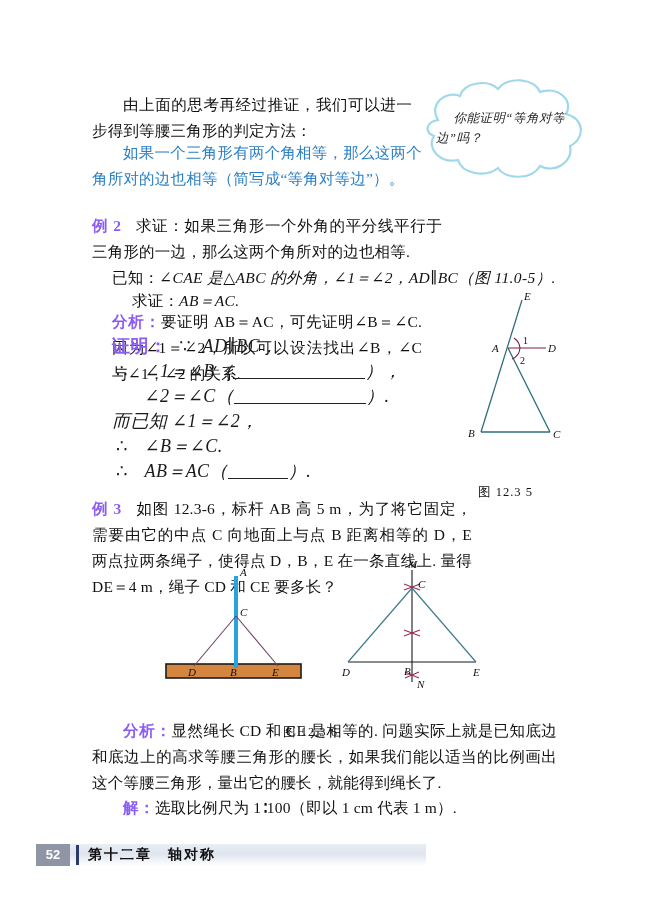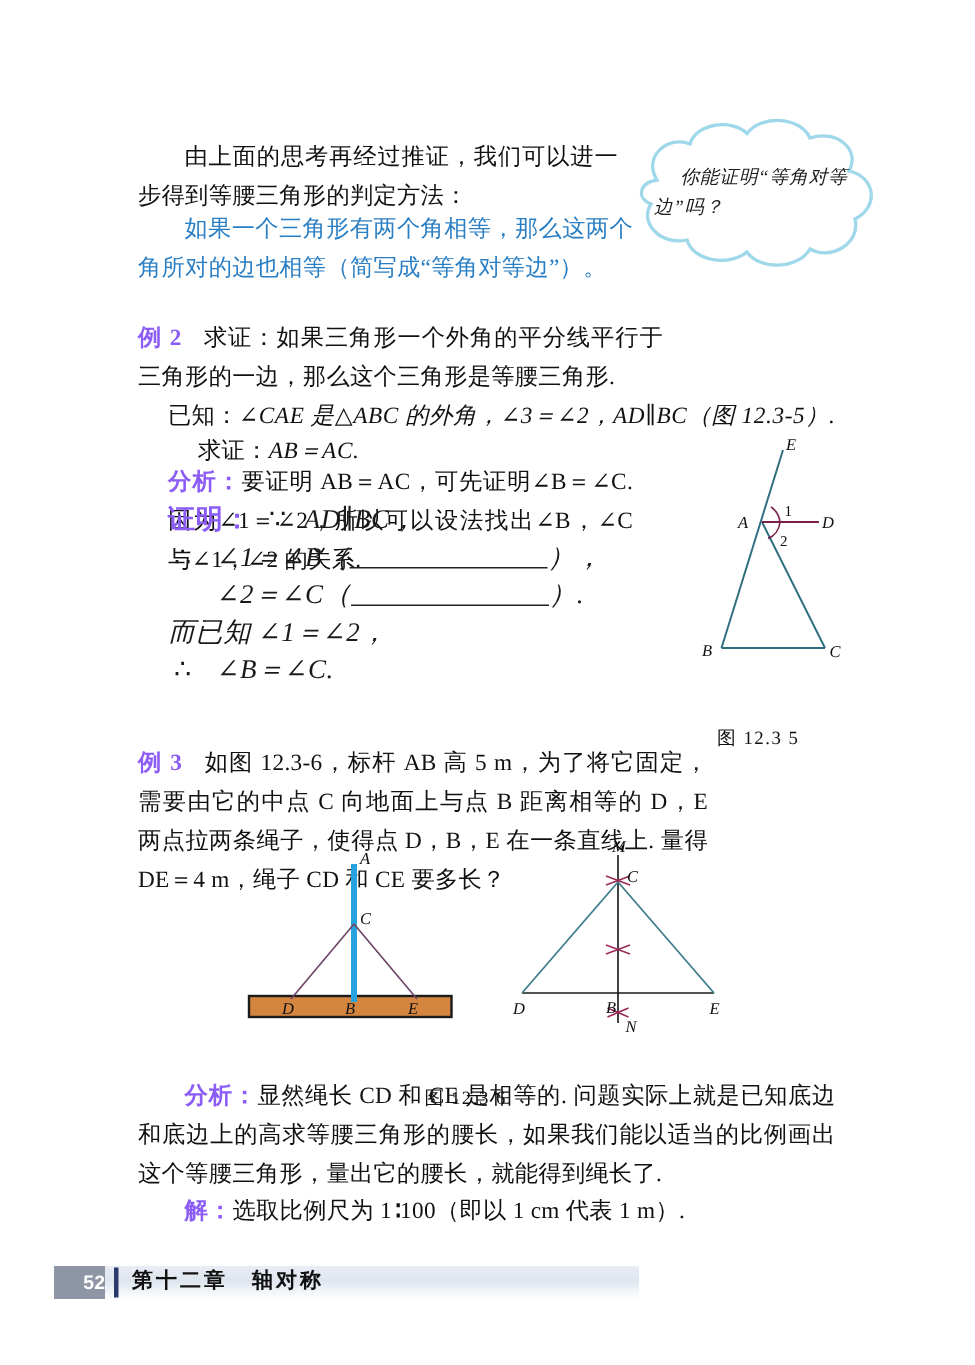--- a/index.html
+++ b/index.html
@@ -114,21 +114,21 @@
   .footer-num {
     position: absolute;
     left: 36px;
     top: 0;
     width: 34px;
     height: 22px;
     background: #8e96a6;
     color: #fff;
     font-size: 13px;
     font-weight: bold;
-    text-align: right;
+    text-align: center;
     line-height: 22px;
     font-family: "Liberation Sans", sans-serif;
   }
   .footer-rule {
     position: absolute;
     left: 76px;
     top: 1px;
     width: 3px;
     height: 20px;
     background: #2b3a6b;
@@ -168,25 +168,25 @@
                C166,88 146,100 132,92
                C124,106 98,106 90,94
                C78,104 54,100 50,86
                C32,90 18,74 26,62
                C16,58 18,48 30,46 Z" fill="#ffffff" stroke="#9fd8ea" stroke-width="2.2"></path>
     </svg>
     <div class="bubble-text">你能证明“等角对等边”吗？</div>
   </div>
 
   <div class="para" style="left:92px; top:213px; width:350px; text-indent:0;">
-    <span class="kw">例 2</span><span style="display:inline-block;width:14px"></span><span>求证：如果三角形一个外角的平分线平行于三角形的一边，那么这个三角形是等腰三角形.</span>
+    <span class="kw">例 2</span><span style="display:inline-block;width:14px"></span><span>求证：如果三角形一个外角的平分线平行于三角形的一边，那么这两个角所对的边也相等.</span>
   </div>
 
   <div class="para" style="left:112px; top:265px; width:340px; text-indent:0; white-space:nowrap;">
-    <span>已知：</span><span class="mi">∠CAE 是△ABC 的外角，∠3＝∠2，AD∥BC（图 12.3-5）.</span>
+    <span>已知：</span><span class="mi">∠CAE 是△ABC 的外角，∠1＝∠2，AD∥BC（图 11.0-5）.</span>
   </div>
 
   <div class="para" style="left:112px; top:288px; width:340px; text-indent:0; white-space:nowrap;margin-left:20px;">
     <span>求证：</span><span class="mi">AB＝AC.</span>
   </div>
 
   <div class="para" style="left:112px; top:309px; width:310px; text-indent:0;">
     <span class="kw">分析：</span><span>要证明 AB＝AC，可先证明∠B＝∠C. 因为∠1＝∠2，所以可以设法找出∠B，∠C 与∠1，∠2 的关系.</span>
   </div>
 
@@ -203,20 +203,24 @@
     <div class="row" style="padding-left:4px">
       <span class="therefore"></span>
       <span class="mi">∠2＝∠C（</span><span class="blank b-long"></span><span class="mi">）.</span>
     </div>
     <div class="row" style="padding-left:0">
       <span class="mi">而已知 ∠1＝∠2，</span>
     </div>
     <div class="row" style="padding-left:4px">
       <span class="therefore">∴</span>
       <span class="mi">∠B＝∠C.</span>
+    </div>
+    <div class="row" style="padding-left:4px">
+      <span class="therefore">∴</span>
+      <span class="mi">AB＝AC（</span><span class="blank b-short"></span><span class="mi">）.</span>
     </div>
   </div>
 
   <div style="position:absolute; left:440px; top:292px; width:170px; height:160px;">
     <svg width="170" height="160" viewBox="0 0 170 160">
 
       <line x1="82" y1="8" x2="41" y2="140" stroke="#2e6e7e" stroke-width="1.3"></line>
 
       <line x1="68" y1="56" x2="110" y2="140" stroke="#2e6e7e" stroke-width="1.3"></line>
 

